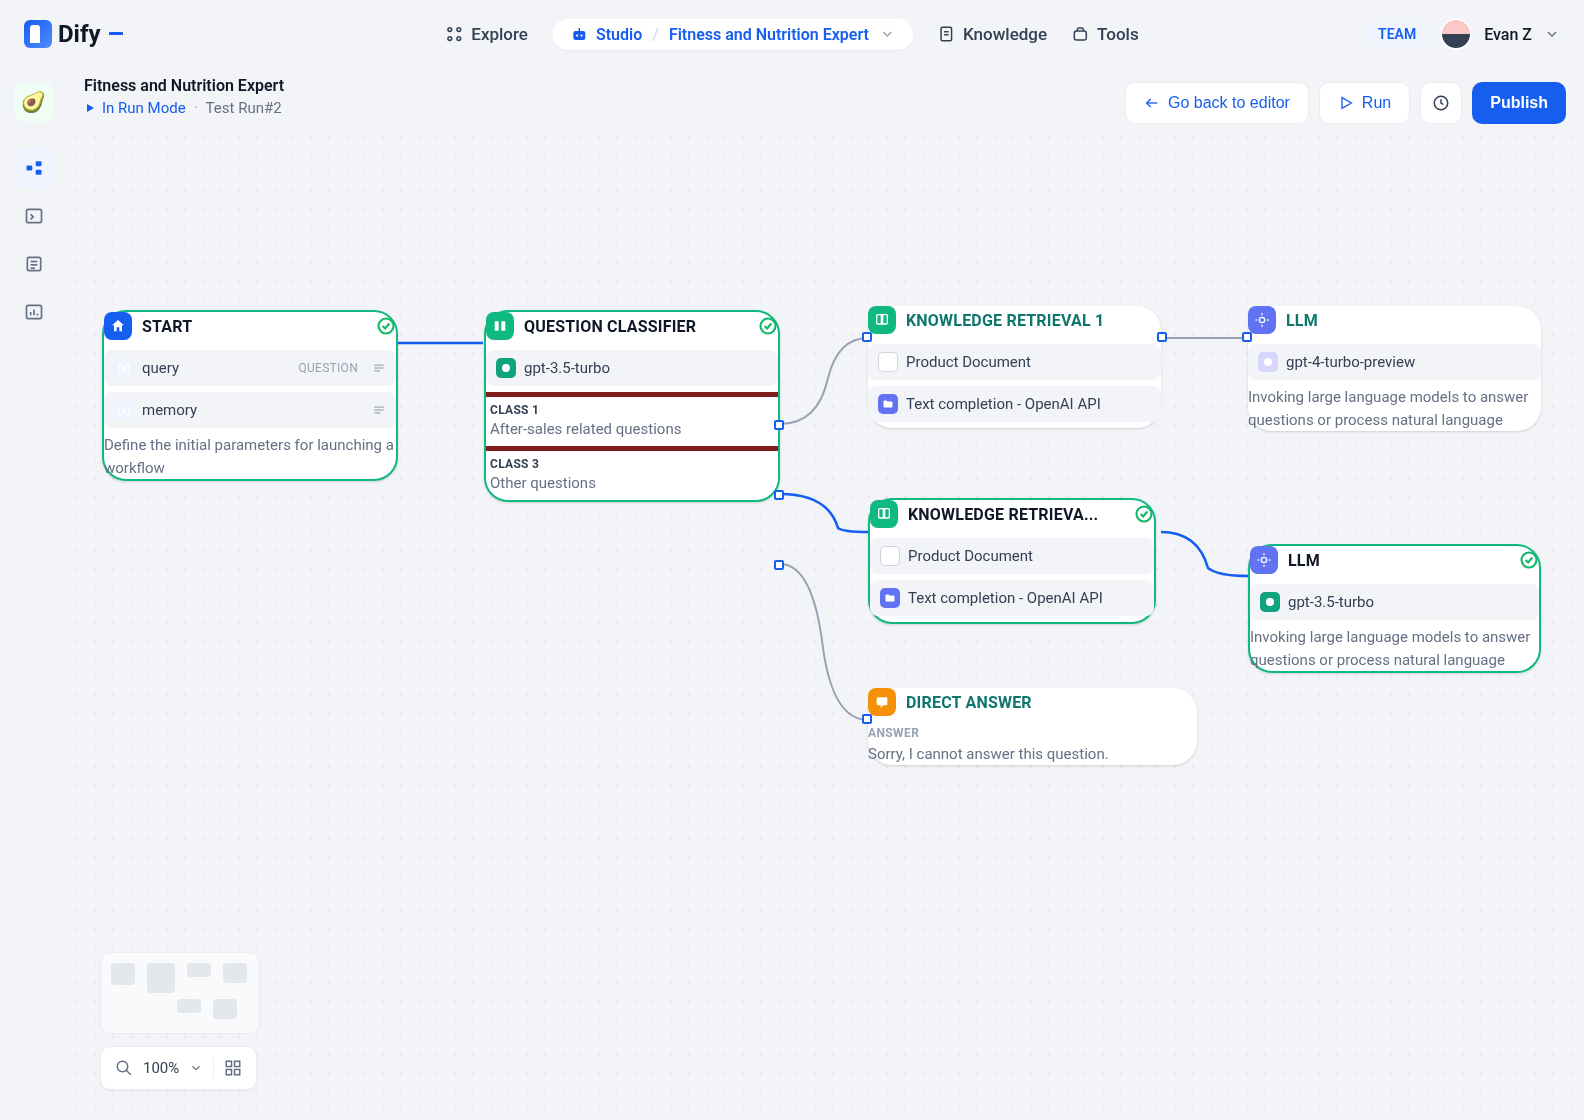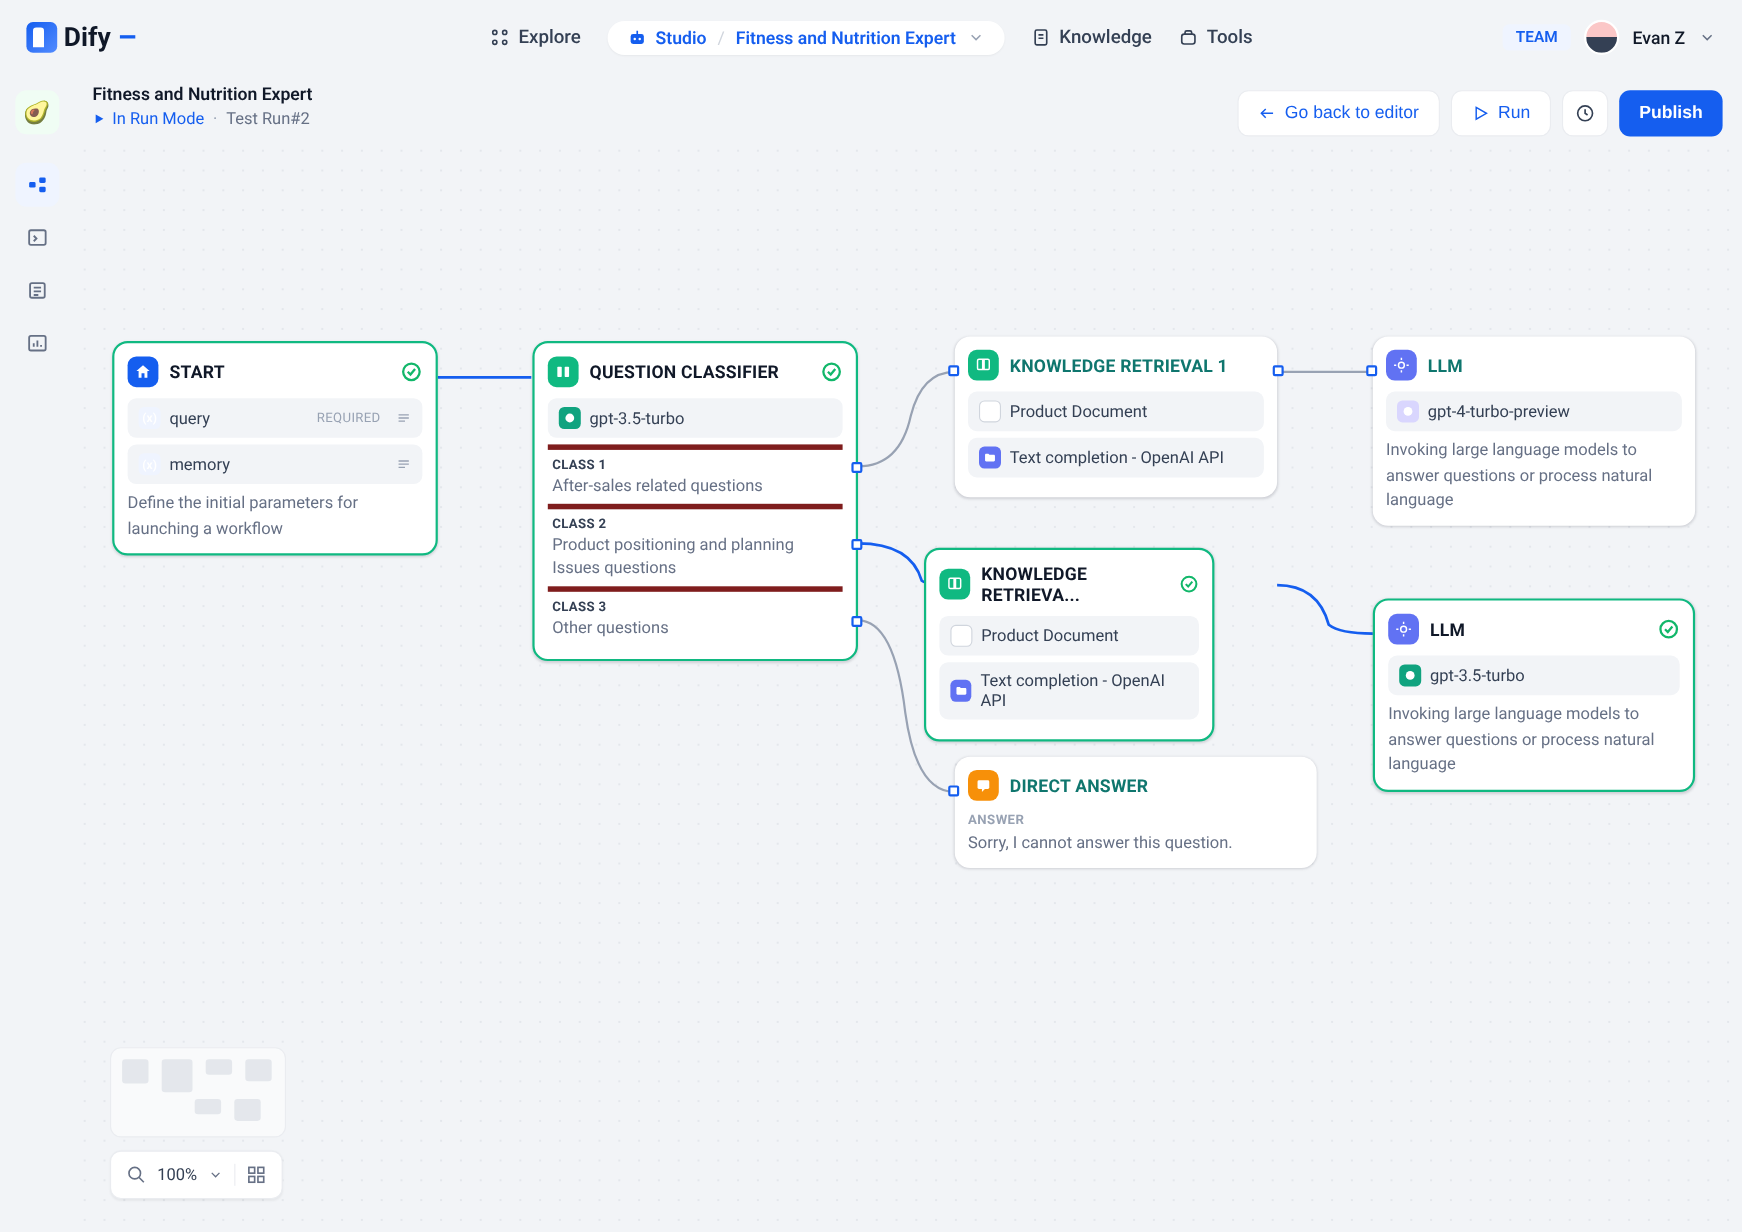--- a/index.html
+++ b/index.html
@@ -30,21 +30,21 @@
 .header-actions{position:absolute;right:18px;top:82px;display:flex;gap:10px}
 .btn{height:42px;padding:0 18px;border-radius:10px;font-size:16px;font-weight:500;display:flex;align-items:center;gap:8px;cursor:pointer;border:1px solid #eaecf0}
 .btn-white{background:#fff;color:#155eef}
 .btn-icon-sq{width:42px;padding:0;justify-content:center;background:#fff;color:#344054}
 .btn-primary{background:#155eef;color:#fff;border:none;font-weight:600}
 .sidebar{position:absolute;left:10px;top:148px;width:48px;display:flex;flex-direction:column;gap:8px;align-items:center}
 .side-btn{width:40px;height:40px;border-radius:10px;display:flex;align-items:center;justify-content:center;color:#667085;cursor:pointer}
 .side-btn.active{background:#eff4ff;color:#155eef}
 .canvas{position:absolute;left:68px;top:128px;right:0;bottom:0;background-image:radial-gradient(#e4e7ec 1px,transparent 1px);background-size:18px 18px}
 svg.edges{position:absolute;left:0;top:0;width:100%;height:100%;pointer-events:none}
-.node{position:absolute;background:#fff;border-radius:14px;box-shadow:0 1px 2px rgba(16,24,40,.06),0 1px 3px rgba(16,24,40,.1);padding:12px}
+.node{position:absolute;background:#fff;border-radius:24px;box-shadow:0 1px 2px rgba(16,24,40,.06),0 1px 3px rgba(16,24,40,.1);}
 .node.active{border:2px solid #10b981}
 .node-header{display:flex;align-items:center;gap:10px;margin-bottom:10px}
 .node-icon{width:28px;height:28px;border-radius:8px;display:flex;align-items:center;justify-content:center;color:#fff;flex-shrink:0}
 .ic-blue{background:#155eef}.ic-green{background:#10b981}.ic-orange{background:#f79009}.ic-indigo{background:#6172f3}
 .node-title{font-weight:700;font-size:16px;color:#101828;letter-spacing:.2px}
 .node-title.dim{color:#0f766e}
 .status-ok{margin-left:auto;width:20px;height:20px;color:#12b76a}
 .pill{background:#f2f4f7;border-radius:8px;padding:8px 10px;display:flex;align-items:center;gap:8px;font-size:15px;color:#344054;margin-bottom:6px}
 .pill .mini-ic{width:20px;height:20px;border-radius:5px;display:flex;align-items:center;justify-content:center;font-size:11px;color:#fff}
 .var-ic{background:#eff4ff;color:#155eef;font-weight:600;font-size:12px}
@@ -220,21 +220,21 @@
         </div>
     <div class="node-title">START</div>
     <svg class="status-ok" viewBox="0 0 24 24" fill="none" stroke="currentColor" stroke-width="2.5">
           <circle cx="12" cy="12" r="9"></circle>
           <polyline points="8 12 11 15 16 9"></polyline>
         </svg>
   </div>
   <div class="pill">
         <span class="mini-ic var-ic">(x)</span>
         <span>query</span>
-        <span class="req">REQUIRED</span>
+        <span class="req">QUESTION</span>
         <svg class="bars" viewBox="0 0 24 24" fill="none" stroke="currentColor" stroke-width="2">
           <line x1="4" y1="7" x2="20" y2="7"></line>
           <line x1="4" y1="12" x2="20" y2="12"></line>
           <line x1="4" y1="17" x2="14" y2="17"></line>
         </svg>
       </div>
   <div class="pill">
         <span class="mini-ic var-ic">(x)</span>
         <span>memory</span>
         <span class="req"></span>
@@ -267,24 +267,20 @@
             <circle cx="12" cy="12" r="8"></circle>
           </svg>
         </span>
         <span>gpt-3.5-turbo</span>
       </div>
   <div class="class-block">
         <div class="class-label">CLASS 1</div>
         <div class="class-text">After-sales related questions</div>
       </div>
   <div class="class-block">
-        <div class="class-label">CLASS 2</div>
-        <div class="class-text">Product positioning and planning Issues questions</div>
-      </div>
-  <div class="class-block">
         <div class="class-label">CLASS 3</div>
         <div class="class-text">Other questions</div>
       </div>
   <div class="port" style="right:-6px;top:108px"></div>
   <div class="port" style="right:-6px;top:178px"></div>
   <div class="port" style="right:-6px;top:248px"></div>
 </div>
 
 <div class="node" style="left:800px;top:178px;width:293px">
   <div class="node-header">
@@ -304,21 +300,21 @@
           <svg width="12" height="12" viewBox="0 0 24 24" fill="#fff">
             <path d="M3 7c0-1 1-2 2-2h4l2 2h8c1 0 2 1 2 2v8c0 1-1 2-2 2H5c-1 0-2-1-2-2z"></path>
           </svg>
         </span>
         <span>Text completion - OpenAI API</span>
       </div>
   <div class="port" style="left:-6px;top:26px"></div>
   <div class="port" style="right:-6px;top:26px"></div>
 </div>
 
-<div class="node active" style="left:772px;top:370px;width:264px">
+<div class="node active" style="left:800px;top:370px;width:288px">
   <div class="node-header">
     <div class="node-icon ic-green">
           <svg width="16" height="16" viewBox="0 0 24 24" fill="none" stroke="#fff" stroke-width="2">
             <path d="M4 6c0-1 1-2 2-2h5v14H6c-1 0-2-1-2-2zM13 4h5c1 0 2 1 2 2v10c0 1-1 2-2 2h-5z"></path>
           </svg>
         </div>
     <div class="node-title">KNOWLEDGE RETRIEVA...</div>
     <svg class="status-ok" viewBox="0 0 24 24" fill="none" stroke="currentColor" stroke-width="2.5">
           <circle cx="12" cy="12" r="9"></circle>
           <polyline points="8 12 11 15 16 9"></polyline>

